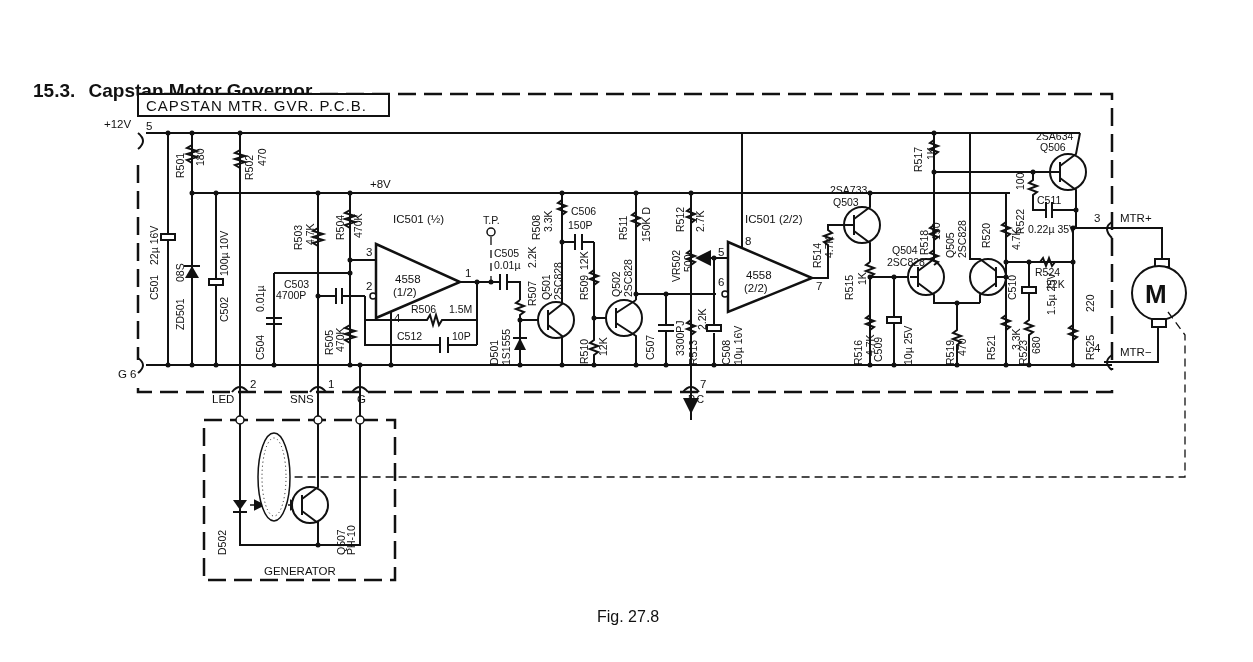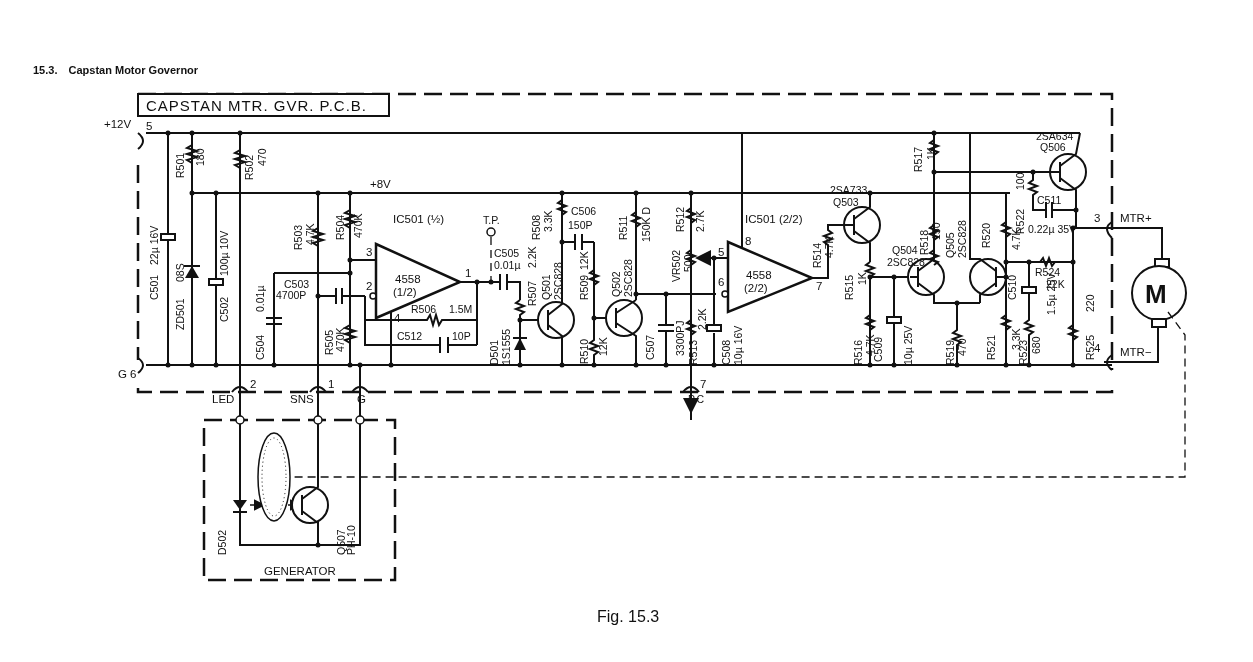--- a/index.html
+++ b/index.html
@@ -1,18 +1,18 @@
 <!DOCTYPE html>
 <html><head>
 <meta charset="utf-8">
 <style>
   html, body { margin: 0; padding: 0; background: #ffffff; }
   body { width: 1253px; height: 662px; position: relative; overflow: hidden;
          font-family: "Liberation Sans", sans-serif; color: #111; }
-  .section-title { position: absolute; left: 33px; top: 64px; font-size: 11px; font-weight: bold; }
+  .section-title { position: absolute; left: 33px; top: 80px; font-size: 19px; font-weight: bold; }
   .section-title .num { margin-right: 8px; }
   .fig-caption { position: absolute; left: 597px; top: 608px; font-size: 16px; }
   svg { position: absolute; left: 0; top: 0; }
   .w { stroke: #111; stroke-width: 2; fill: none; }
   .wt { stroke: #111; stroke-width: 1.5; fill: none; }
   .dash { stroke: #111; stroke-width: 2.5; fill: none; stroke-dasharray: 18 8; }
   .thin-dash { stroke: #111; stroke-width: 1.3; fill: none; stroke-dasharray: 8 5; }
   .dot { fill: #111; }
   .lbl { font-family: "Liberation Sans", sans-serif; font-size: 11.5px; fill: #111; }
   .lbl-s { font-family: "Liberation Sans", sans-serif; font-size: 10.5px; fill: #111; }
@@ -398,13 +398,13 @@
       <circle class="dot" cx="1006" cy="277" r="2.5"></circle>
     <circle class="dot" cx="1029" cy="262" r="2.5"></circle>
       <circle class="dot" cx="1033" cy="172" r="2.5"></circle>
     <circle class="dot" cx="1076" cy="210" r="2.5"></circle>
       <circle class="dot" cx="1073" cy="228" r="2.5"></circle>
     <circle class="dot" cx="1073" cy="262" r="2.5"></circle>
       <circle class="dot" cx="318" cy="545" r="2.5"></circle>
   </g>
 </svg>
 
-<div class="fig-caption">Fig. 15.3</div>
+<div class="fig-caption">Fig. 27.8</div>
 
 </body></html>

